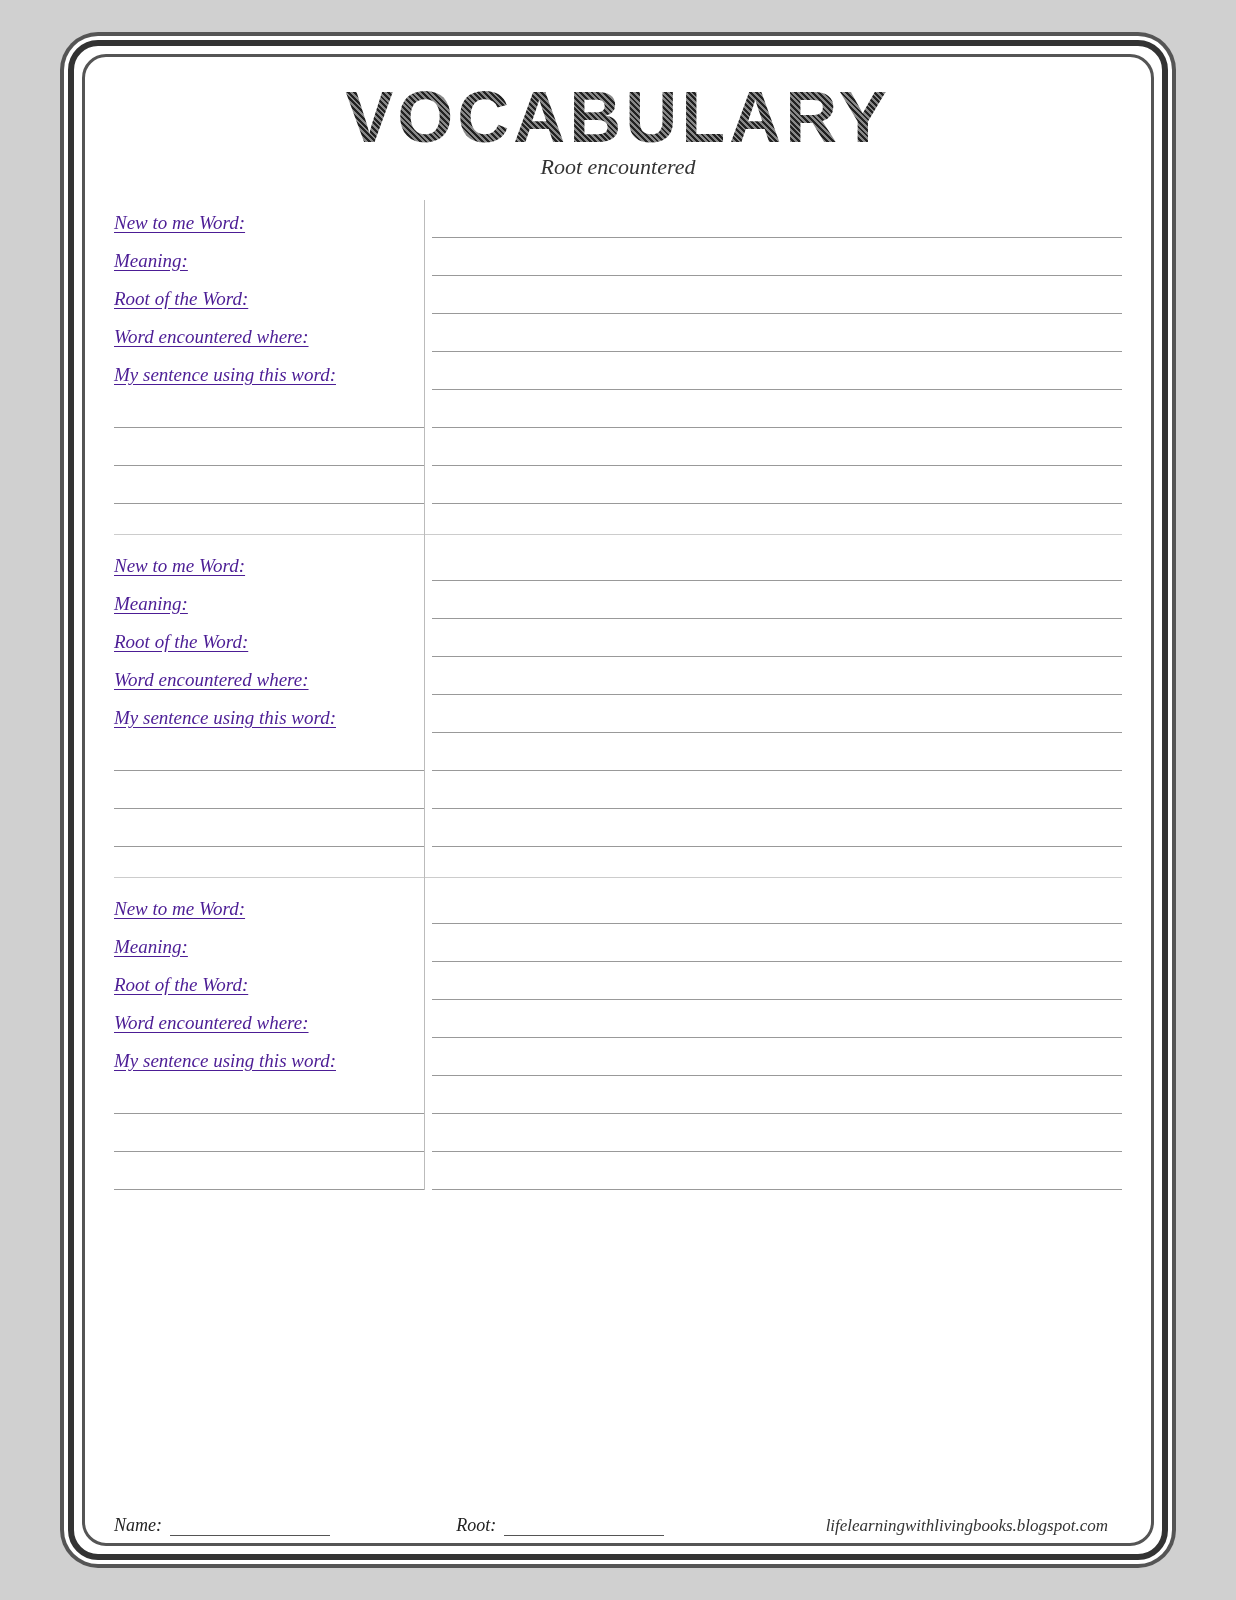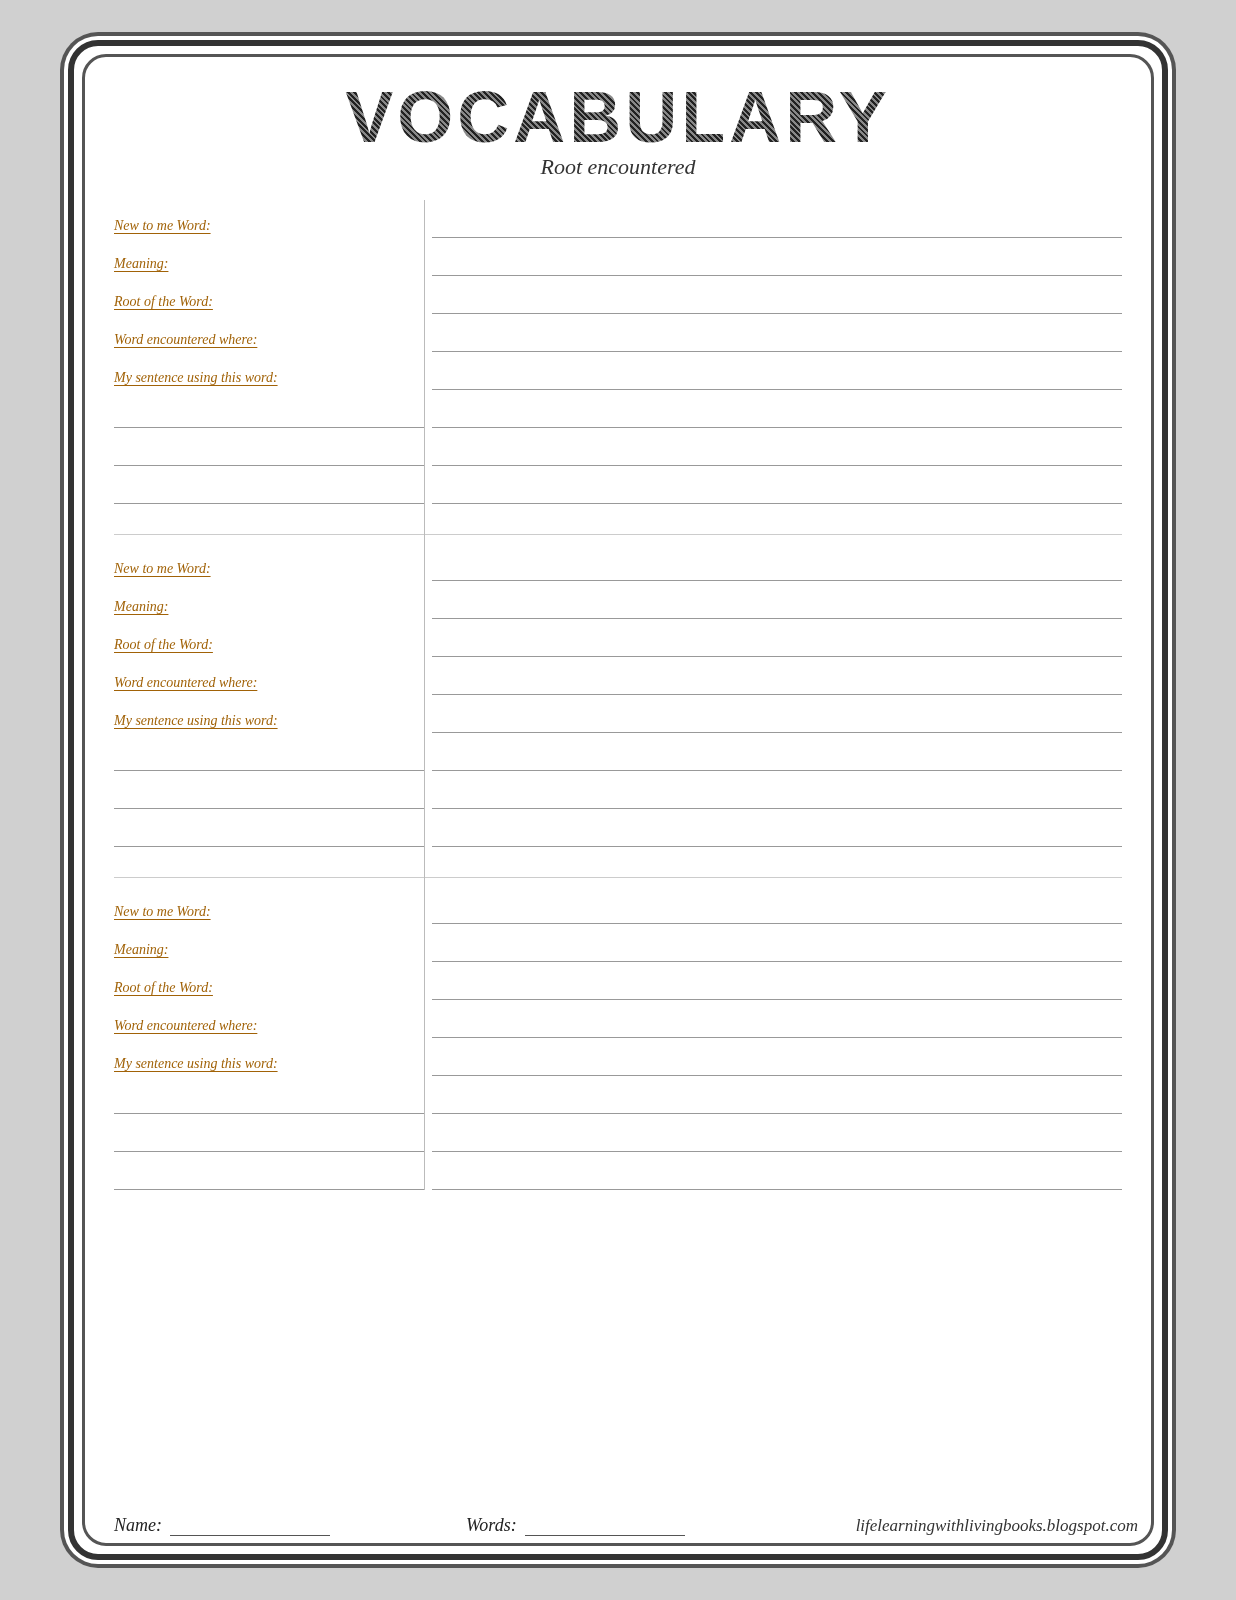--- a/index.html
+++ b/index.html
@@ -75,23 +75,23 @@
       display: flex;
       align-items: flex-end;
       min-height: 38px;
       position: relative;
     }
 
     .form-label {
       width: 310px;
       min-width: 310px;
       font-style: italic;
-      font-size: 14px;
+      font-size: 19px;
       font-family: 'Palatino Linotype', Palatino, serif;
-      color: #a16207;
+      color: #4c1d95;
       padding-bottom: 4px;
       text-decoration: underline;
       text-underline-offset: 3px;
     }
 
     .form-line {
       flex: 1;
       border: none;
       border-bottom: 1px solid #999;
       height: 30px;
@@ -131,21 +131,21 @@
 
     .word-section:first-of-type {
       border-top: none;
       margin-top: 0;
     }
 
     .footer {
       position: absolute;
       bottom: 18px;
       left: 40px;
-      right: 24px;
+      right: 54px;
       display: flex;
       justify-content: space-between;
       align-items: flex-end;
     }
 
     .footer-item {
       display: flex;
       align-items: flex-end;
       gap: 8px;
     }
@@ -308,19 +308,19 @@
     </div>
 
   </div>
 
   <div class="footer">
     <div class="footer-item">
       <span class="footer-label">Name:</span>
       <div class="footer-line"></div>
     </div>
     <div class="footer-item">
-      <span class="footer-label">Words:</span>
+      <span class="footer-label">Root:</span>
       <div class="footer-line"></div>
     </div>
     <div class="footer-website">lifelearningwithlivingbooks.blogspot.com</div>
   </div>
 
 </div>
 
 </body></html>

